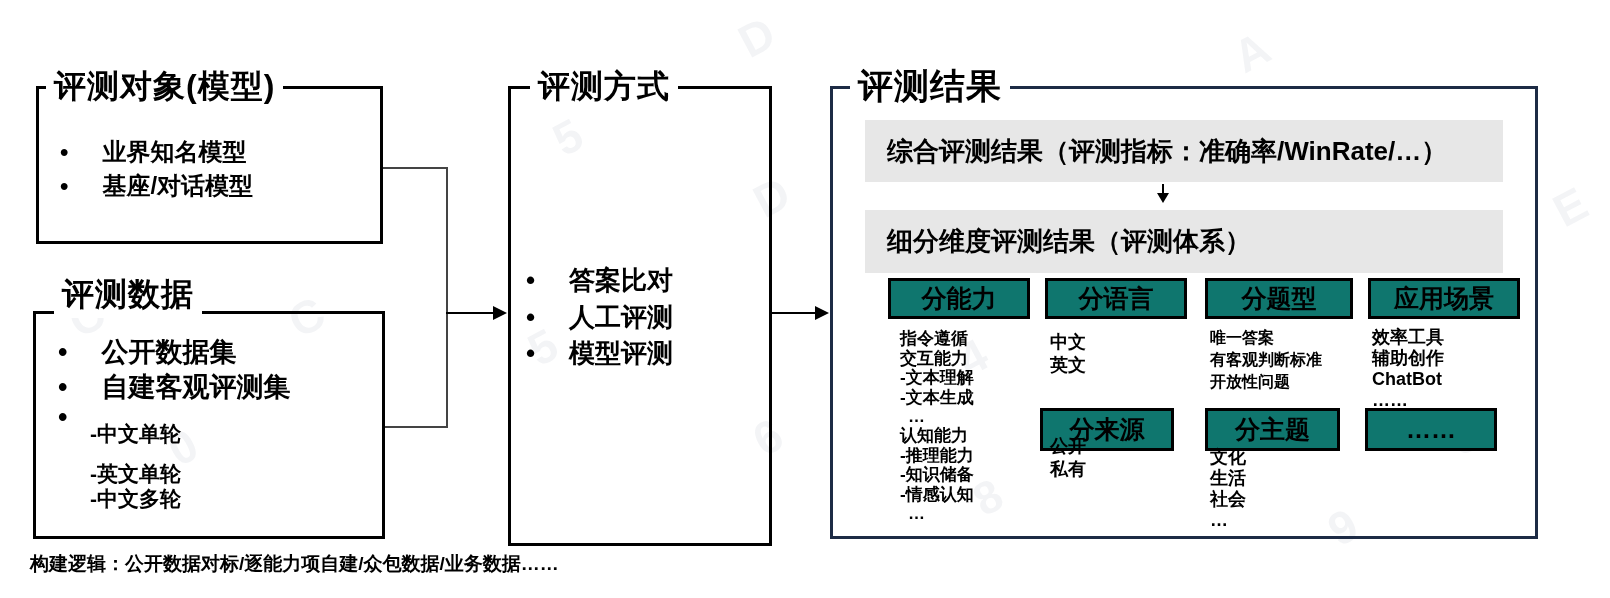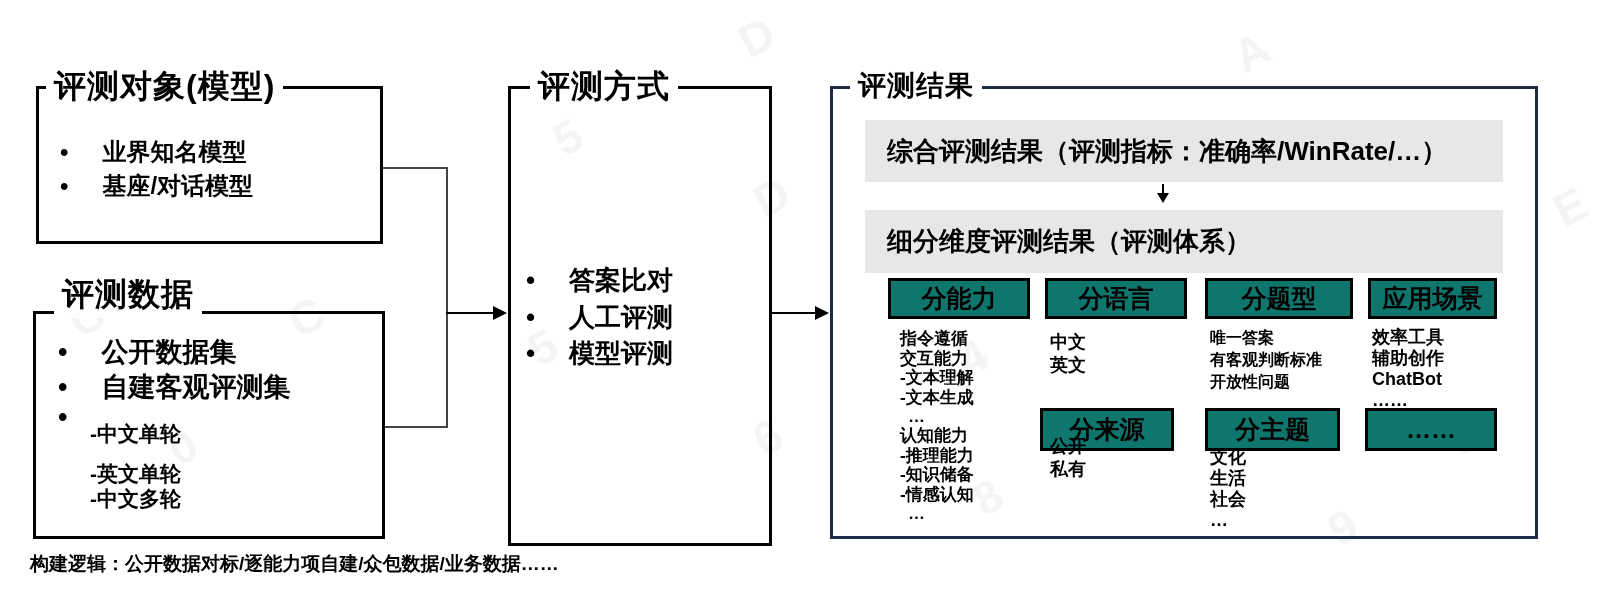--- a/index.html
+++ b/index.html
@@ -2,21 +2,21 @@
 <html><head>
 <meta charset="utf-8">
 <style>
   html,body{margin:0;padding:0;background:#fff;}
   .canvas{position:relative;width:1610px;height:598px;background:#ffffff;overflow:hidden;
           font-family:"Liberation Sans","DejaVu Sans",sans-serif;color:#000;}
   .frame{position:absolute;border:3px solid #000;background:transparent;box-sizing:border-box;}
   .frame.navy{border-color:#1d2b45;}
   .big-title{position:absolute;background:#fff;font-weight:900;white-space:nowrap;
              padding:0 8px;letter-spacing:1px;line-height:48px;font-size:32px;}
-  .big-title.small{font-size:28px;line-height:44px;}
+  .big-title.small{font-size:35px;line-height:44px;}
   .bullet-row{position:absolute;display:flex;align-items:center;font-weight:700;white-space:nowrap;}
   .bullet-row .bullet{margin-right:34px;}
   .sub-item{position:absolute;font-weight:700;white-space:nowrap;}
   .gray-bar{position:absolute;background:#e7e7e7;display:flex;align-items:center;
             font-weight:700;font-size:26px;padding-left:22px;box-sizing:border-box;white-space:nowrap;}
   .dim-box{position:absolute;border:3px solid #000;background:#0f766e;box-sizing:border-box;
            display:flex;align-items:center;justify-content:center;font-weight:800;font-size:25px;white-space:nowrap;}
   .dim-list{position:absolute;font-weight:700;white-space:nowrap;}
   .dim-list div{margin:0;}
   .lh19 div{line-height:19.5px;font-size:17px;}
@@ -118,21 +118,21 @@
   <div class="gray-bar" style="left:865px;top:120px;width:638px;height:62px;">综合评测结果（评测指标：准确率/WinRate/…）</div>
 
   <div class="line black" style="left:1162px;top:184px;width:2px;height:10px;"></div>
   <div class="arrow-down" style="left:1157px;top:193px;"></div>
 
   <div class="gray-bar" style="left:865px;top:210px;width:638px;height:63px;">细分维度评测结果（评测体系）</div>
 
   <div class="dim-box" style="left:888px;top:278px;width:142px;height:41px;">分能力</div>
   <div class="dim-box" style="left:1045px;top:278px;width:142px;height:41px;">分语言</div>
   <div class="dim-box" style="left:1205px;top:278px;width:148px;height:41px;">分题型</div>
-  <div class="dim-box" style="left:1368px;top:278px;width:129px;height:41px;">应用场景</div>
+  <div class="dim-box" style="left:1368px;top:278px;width:152px;height:41px;">应用场景</div>
 
   <div class="dim-list lh19" style="left:900px;top:329px;">
     <div>指令遵循</div>
     <div>交互能力</div>
     <div>-文本理解</div>
     <div>-文本生成</div>
     <div class="dots">…</div>
   </div>
 
   <div class="dim-list lh19" style="left:900px;top:426px;">

